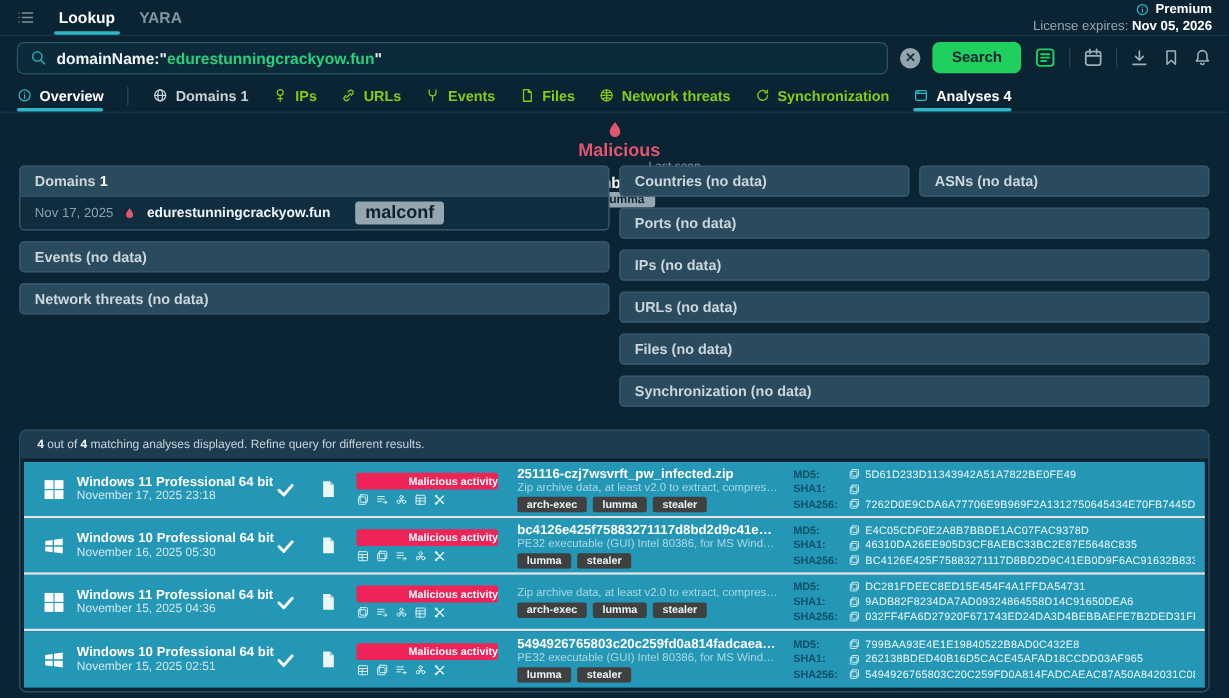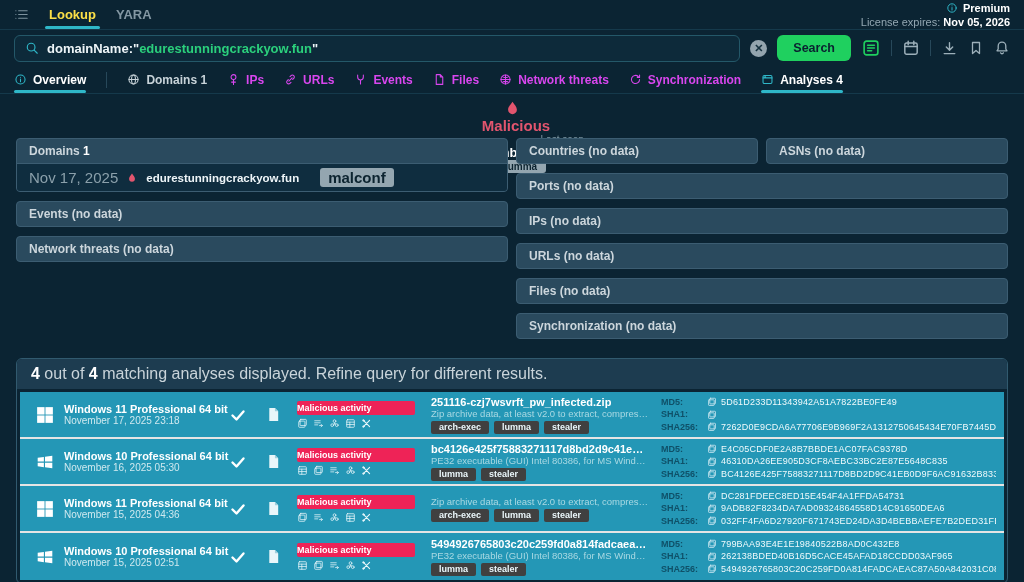--- a/index.html
+++ b/index.html
@@ -12,21 +12,21 @@
   svg { display:block; }
   .ic { stroke:currentColor; fill:none; stroke-width:1.3; stroke-linecap:round; stroke-linejoin:round; }
 
   
   .topbar { height:30px; display:flex; align-items:center; justify-content:space-between;
             padding:0 14px; border-bottom:1px solid #15394b; }
   .topbar-left { display:flex; align-items:center; gap:20px; height:100%; }
   .menu-btn { color:#7d929e; display:flex; align-items:center; cursor:pointer; }
   .topbar-tab { position:relative; height:100%; display:flex; align-items:center;
                 font-weight:bold; font-size:13px; color:#8397a3; cursor:pointer; }
-  .topbar-tab.active { color:#fde047; }
+  .topbar-tab.active { color:#ffffff; }
   .topbar-tab.active::after { content:""; position:absolute; left:-4px; right:-4px; bottom:0;
                               height:3px; border-radius:2px; background:#2fb7c8; }
   .topbar-right { text-align:right; font-size:11px; line-height:14px; }
   .premium-line { display:flex; align-items:center; justify-content:flex-end; gap:5px;
                   color:#ffffff; font-weight:bold; }
   .premium-line .ic { color:#2fb7c8; }
   .license-line { color:#93a7b2; }
   .license-line b { color:#ffffff; }
 
   
@@ -42,21 +42,21 @@
   .search-btn { height:26px; padding:0 16px; border:none; border-radius:6px; background:#1fd05f;
                 color:#0a2130; font-weight:bold; font-size:12.5px; cursor:pointer; flex:none; }
   .tool-ic { color:#9db0ba; cursor:pointer; flex:none; }
   .tool-ic.green { color:#1fd05f; }
   .vsep { width:1px; height:16px; background:#27485a; flex:none; }
 
   
   .tabs { height:28px; display:flex; align-items:center; gap:20px; padding:0 14px;
           border-bottom:1px solid #15394b; }
   .tab { position:relative; height:100%; display:flex; align-items:center; gap:6px;
-         font-size:12px; font-weight:bold; color:#d946ef; cursor:pointer; white-space:nowrap; }
+         font-size:12px; font-weight:bold; color:#84cc16; cursor:pointer; white-space:nowrap; }
   .tab.bright { color:#c8d3d9; }
   .tab.active { color:#ffffff; }
   .tab.active .ic { color:#2fb7c8; }
   .tab.active::after { content:""; position:absolute; left:0; right:0; bottom:0;
                        height:3px; border-radius:2px; background:#2fb7c8; }
 
   
   .content { padding:6px 16px 0 16px; }
 
   .summary { display:flex; align-items:center; height:36px;flex-direction:column; }
@@ -72,43 +72,43 @@
   .grid { display:flex; gap:8px; margin-top:2px; }
   .col-left { width:492px; flex:none; }
   .col-right { flex:1; }
 
   .panel { border:1px solid #3c5d72; border-radius:4px; background:#2a4a5e;
            margin-bottom:9px; overflow:hidden; }
   .panel-head { padding:5px 12px; font-size:12px; font-weight:bold; color:#ccd6dc; }
   .panel-head .cnt { color:#ffffff; }
   .panel-body { background:#0f2d3f; border-top:1px solid #3c5d72; }
   .domain-row { display:flex; align-items:center; gap:9px; padding:4px 12px; }
-  .domain-row .d { font-size:15px; color:#8ba0ab; }
+  .domain-row .d { font-size:11px; color:#8ba0ab; }
   .domain-row .n { font-size:11.5px; font-weight:bold; color:#eef5f8; }
   .domain-row .pill { font-size:15px; padding:1px 8px;margin-left:12px; }
   .half-row { display:flex; gap:8px; }
   .half-row .panel { flex:1; }
 
   
   .analyses { margin-top:10px; border:1px solid #315a6f; border-radius:6px; overflow:hidden; }
-  .an-head { background:#1d3c50; padding:6px 14px; font-size:16px; color:#c9d4da; }
+  .an-head { background:#1d3c50; padding:6px 14px; font-size:10px; color:#c9d4da; }
   .an-head b { color:#ffffff; }
   .an-rows { padding:3px; }
   .arow { background:#2497b6; display:flex; align-items:center; height:47px;
           padding:0 8px 0 10px; border-bottom:2px solid #e5e5e5; }
   .arow:last-child { border-bottom:none; }
   .win-icon { flex:none; margin:0 10px 0 6px; }
   .os-block { width:158px; flex:none; }
   .os-name { font-size:11px; font-weight:bold; color:#ffffff; white-space:nowrap; }
   .os-date { font-size:10px; color:#cfe9ef; }
   .check-icon { flex:none; margin:0 18px 0 6px; }
   .doc-icon { flex:none; margin-right:16px; }
   .badge-block { width:118px; flex:none; margin-right:16px; }
   .mal-badge { background:#ee2357; color:#ffffff; font-size:9px; font-weight:bold;
-               text-align:left; border-radius:2px; padding:2px 0; }
+               text-align:right; border-radius:2px; padding:2px 0; }
   .mini-icons { display:flex; gap:5px; margin-top:3px; color:#eaf7fb; }
   .mini-icons .ic { stroke-width:1.1; }
   .file-block { width:218px; flex:none; margin-right:12px; overflow:hidden; }
   .fname { font-size:11px; font-weight:bold; color:#ffffff;
            white-space:nowrap; overflow:hidden; text-overflow:ellipsis; }
   .fdesc { font-size:9.5px; color:#a9d9e3; white-space:nowrap; overflow:hidden; text-overflow:ellipsis; }
   .ftags { display:flex; gap:5px; margin-top:2px; }
   .ftag { background:#404040; color:#eaf6fa; font-size:9px; font-weight:bold;
           border-radius:2px; padding:1.5px 8px; }
   .hash-block { flex:1; overflow:hidden; }

